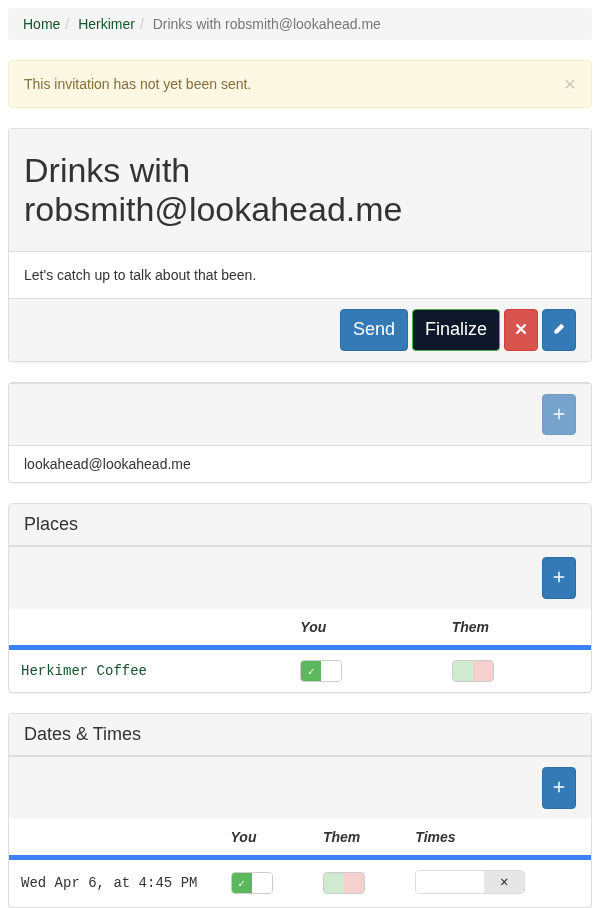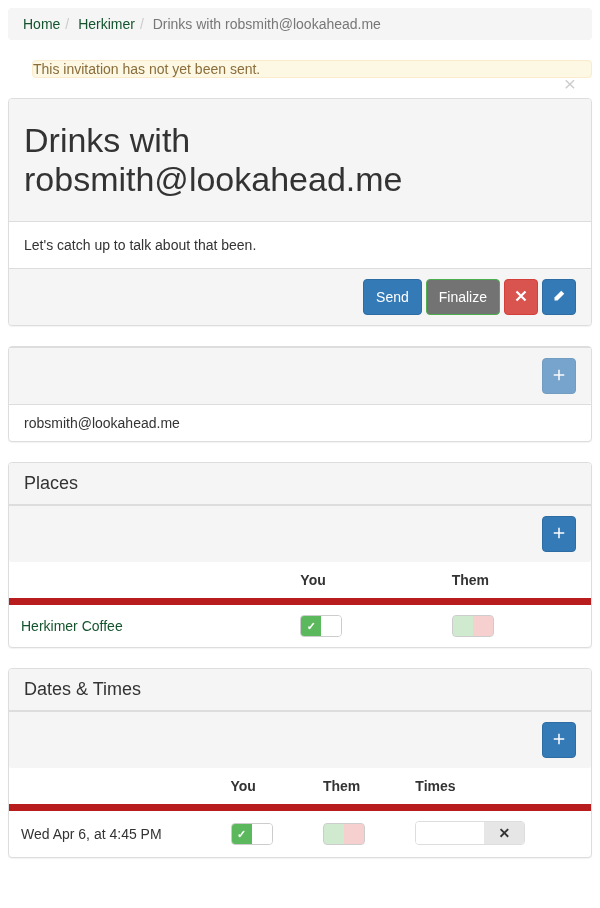--- a/index.html
+++ b/index.html
@@ -2,45 +2,45 @@
 <html><head>
 <meta charset="utf-8">
 <style>
 * { box-sizing: border-box; margin: 0; padding: 0; }
 body { font-family: -apple-system, "Helvetica Neue", Helvetica, Arial, sans-serif; font-size: 14px; color: #333; background: #fff; padding: 8px; width: 600px; }
 a { color: #14532d; text-decoration: none; }
 .breadcrumb { padding: 8px 15px; margin-bottom: 20px; background: #f5f5f5; border-radius: 4px; list-style: none; display: flex; flex-wrap: wrap; }
 .breadcrumb li { display: inline-block; }
 .breadcrumb li + li:before { content: "/\00a0"; padding: 0 5px; color: #ccc; }
 .breadcrumb .active { color: #777; }
-.alert { margin-bottom: 20px; border: 1px solid transparent; border-radius: 4px; position: relative; margin-left: 24px; }
+.alert { padding: 15px; margin-bottom: 20px; border: 1px solid transparent; border-radius: 4px; position: relative; }
 .alert-warning { background: #fcf8e3; border-color: #faebcc; color: #8a6d3b; }
 .alert .close { position: absolute; top: 12px; right: 15px; background: none; border: none; font-size: 21px; color: #000; opacity: 0.2; cursor: pointer; line-height: 1; }
 .panel { margin-bottom: 20px; background: #fff; border: 1px solid #ddd; border-radius: 4px; box-shadow: 0 1px 1px rgba(0,0,0,.05); }
 .panel-heading { padding: 10px 15px; background: #f5f5f5; border-bottom: 1px solid #ddd; border-top-left-radius: 3px; border-top-right-radius: 3px; }
 .panel-heading.hero { padding: 22px 15px; }
 .panel-title-lg { font-size: 34px; font-weight: 500; color: #333; }
 .panel-title { font-size: 18px; font-weight: 500; color: #333; }
 .panel-body { padding: 15px; }
 .panel-footer { padding: 10px 15px; background: #f5f5f5; border-top: 1px solid #ddd; border-bottom-left-radius: 3px; border-bottom-right-radius: 3px; }
 .panel-footer.right { text-align: right; }
 .list-group { border-top: 1px solid #ddd; }
 .list-group-item { padding: 10px 15px; border-bottom: 1px solid #ddd; }
 .list-group-item:last-child { border-bottom: none; }
-.btn { display: inline-block; padding: 6px 12px; font-size: 14px; line-height: 1.42857143; text-align: center; border: 1px solid transparent; border-radius: 4px; cursor: pointer; vertical-align: middle; color: #fff; }
+.btn { display: inline-block; padding: 6px 12px; font-size: 18px; line-height: 1.42857143; text-align: center; border: 1px solid transparent; border-radius: 4px; cursor: pointer; vertical-align: middle; color: #fff; }
 .btn-primary { background: #337ab7; border-color: #2e6da4; }
 .btn-primary.disabled { opacity: 0.65; }
-.btn-success { background: #737373; border-color: #4cae4c; }
+.btn-success { background: #0f172a; border-color: #4cae4c; }
 .btn-danger { background: #d9534f; border-color: #d43f3a; }
 .btn-sq { padding: 7px 10px; }
 .btn-group-right { display: flex; gap: 4px; justify-content: flex-end; }
 .table { width: 100%; border-collapse: collapse; }
 .table th, .table td { padding: 10px 12px; text-align: left; vertical-align: middle; }
-.table thead th { font-weight: 700; border-bottom: 5px solid #3b82f6; }
-.table tbody tr { border-top: 7px solid #b91c1c; }
+.table thead th { font-style: italic; font-weight: 700; border-bottom: 5px solid #3b82f6; }
+.table tbody tr { border-top: 3px solid #b91c1c; font-family: Liberation Mono, monospace; }
 .toggle { display: inline-flex; width: 42px; height: 22px; border: 1px solid #ccc; border-radius: 4px; overflow: hidden; vertical-align: middle; }
 .toggle .half { flex: 1; display: flex; align-items: center; justify-content: center; font-size: 11px; }
 .toggle .on { background: #5cb85c; color: #fff; }
 .toggle .off { background: #fff; }
 .toggle.tri .half.on { background: #a1d6a1; opacity: 0.5; }
 .toggle.tri .half.off { background: #efb0ae; opacity: 0.6; }
 .toggle.tri { width: 42px; }
 .check { color: #fff; font-weight: bold; }
 .choose { display: inline-flex; width: 110px; height: 24px; border: 1px solid #ddd; border-radius: 4px; overflow: hidden; }
 .choose .left { flex: 1; background: #fff; }
@@ -88,21 +88,21 @@
 
 <div class="panel">
   <div class="panel-footer right">
     <button class="btn btn-primary btn-sq disabled">
       <span><svg class="icon" viewBox="0 0 16 16">
             <path d="M7 1h2v6h6v2H9v6H7V9H1V7h6z"></path>
           </svg></span>
     </button>
   </div>
   <div class="list-group">
-    <div class="list-group-item">robsmith@lookahead.me</div>
+    <div class="list-group-item">lookahead@lookahead.me</div>
   </div>
 </div>
 
 <div class="panel">
   <div class="panel-heading">
       <h3 class="panel-title">Places</h3>
     </div>
   <div class="panel-footer right">
     <button class="btn btn-primary btn-sq">
       <span><svg class="icon" viewBox="0 0 16 16">

